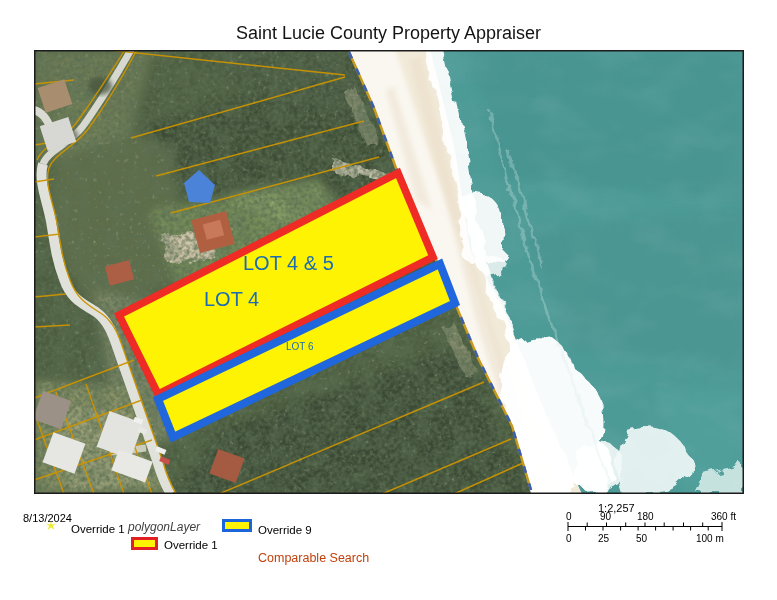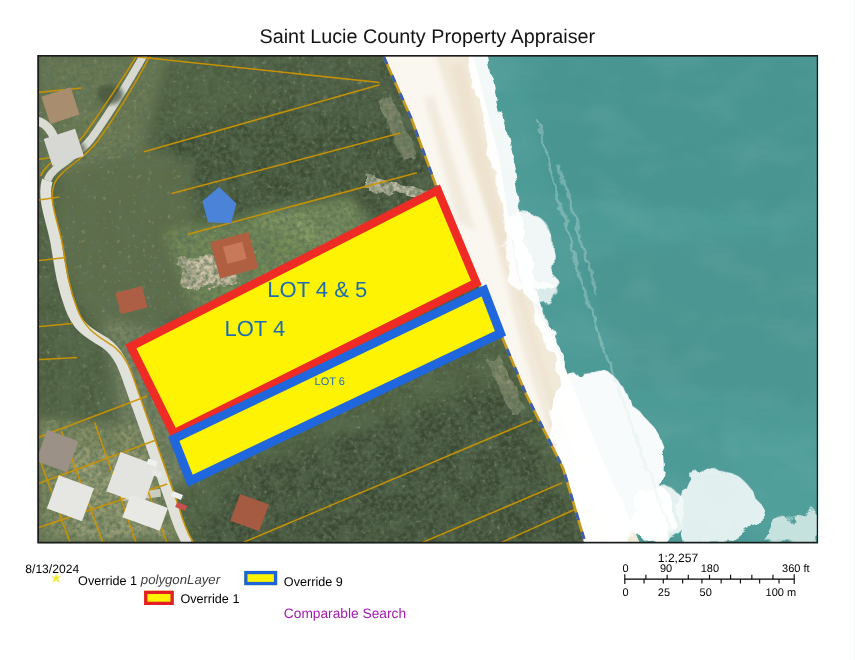--- a/index.html
+++ b/index.html
@@ -239,21 +239,21 @@
 <div class="abs" style="left:128px;top:520px;font-size:12px;color:#404040;font-style:italic;">polygonLayer</div>
 
 <div class="abs" style="left:131px;top:537px;width:21px;height:7px;background:#fef303;border:3.5px solid #e21f25;"></div>
 
 <div class="abs" style="left:164px;top:539px;font-size:11.5px;color:#000;">Override 1</div>
 
 <div class="abs" style="left:222px;top:518.5px;width:24px;height:7px;background:#fef303;border:3.5px solid #1c64d9;"></div>
 
 <div class="abs" style="left:258px;top:523.5px;font-size:11.5px;color:#000;">Override 9</div>
 
-<div class="abs" style="left:258px;top:551px;font-size:12.5px;color:#a21caf;">Comparable Search</div>
+<div class="abs" style="left:258px;top:551px;font-size:12.5px;color:#c2410c;">Comparable Search</div>
 
 <div class="abs" style="left:598px;top:501.5px;width:100px;font-size:11px;color:#000;">1:2,257</div>
 
 <svg class="abs" style="left:555px;top:510px;" width="200" height="40" viewBox="0 0 200 40">
 <g fill="#000" font-size="10" font-family="Liberation Sans, sans-serif">
 <text x="11" y="10">0</text>
 <text x="45" y="10">90</text>
 <text x="82" y="10">180</text>
 <text x="156" y="10">360 ft</text>
 </g>

